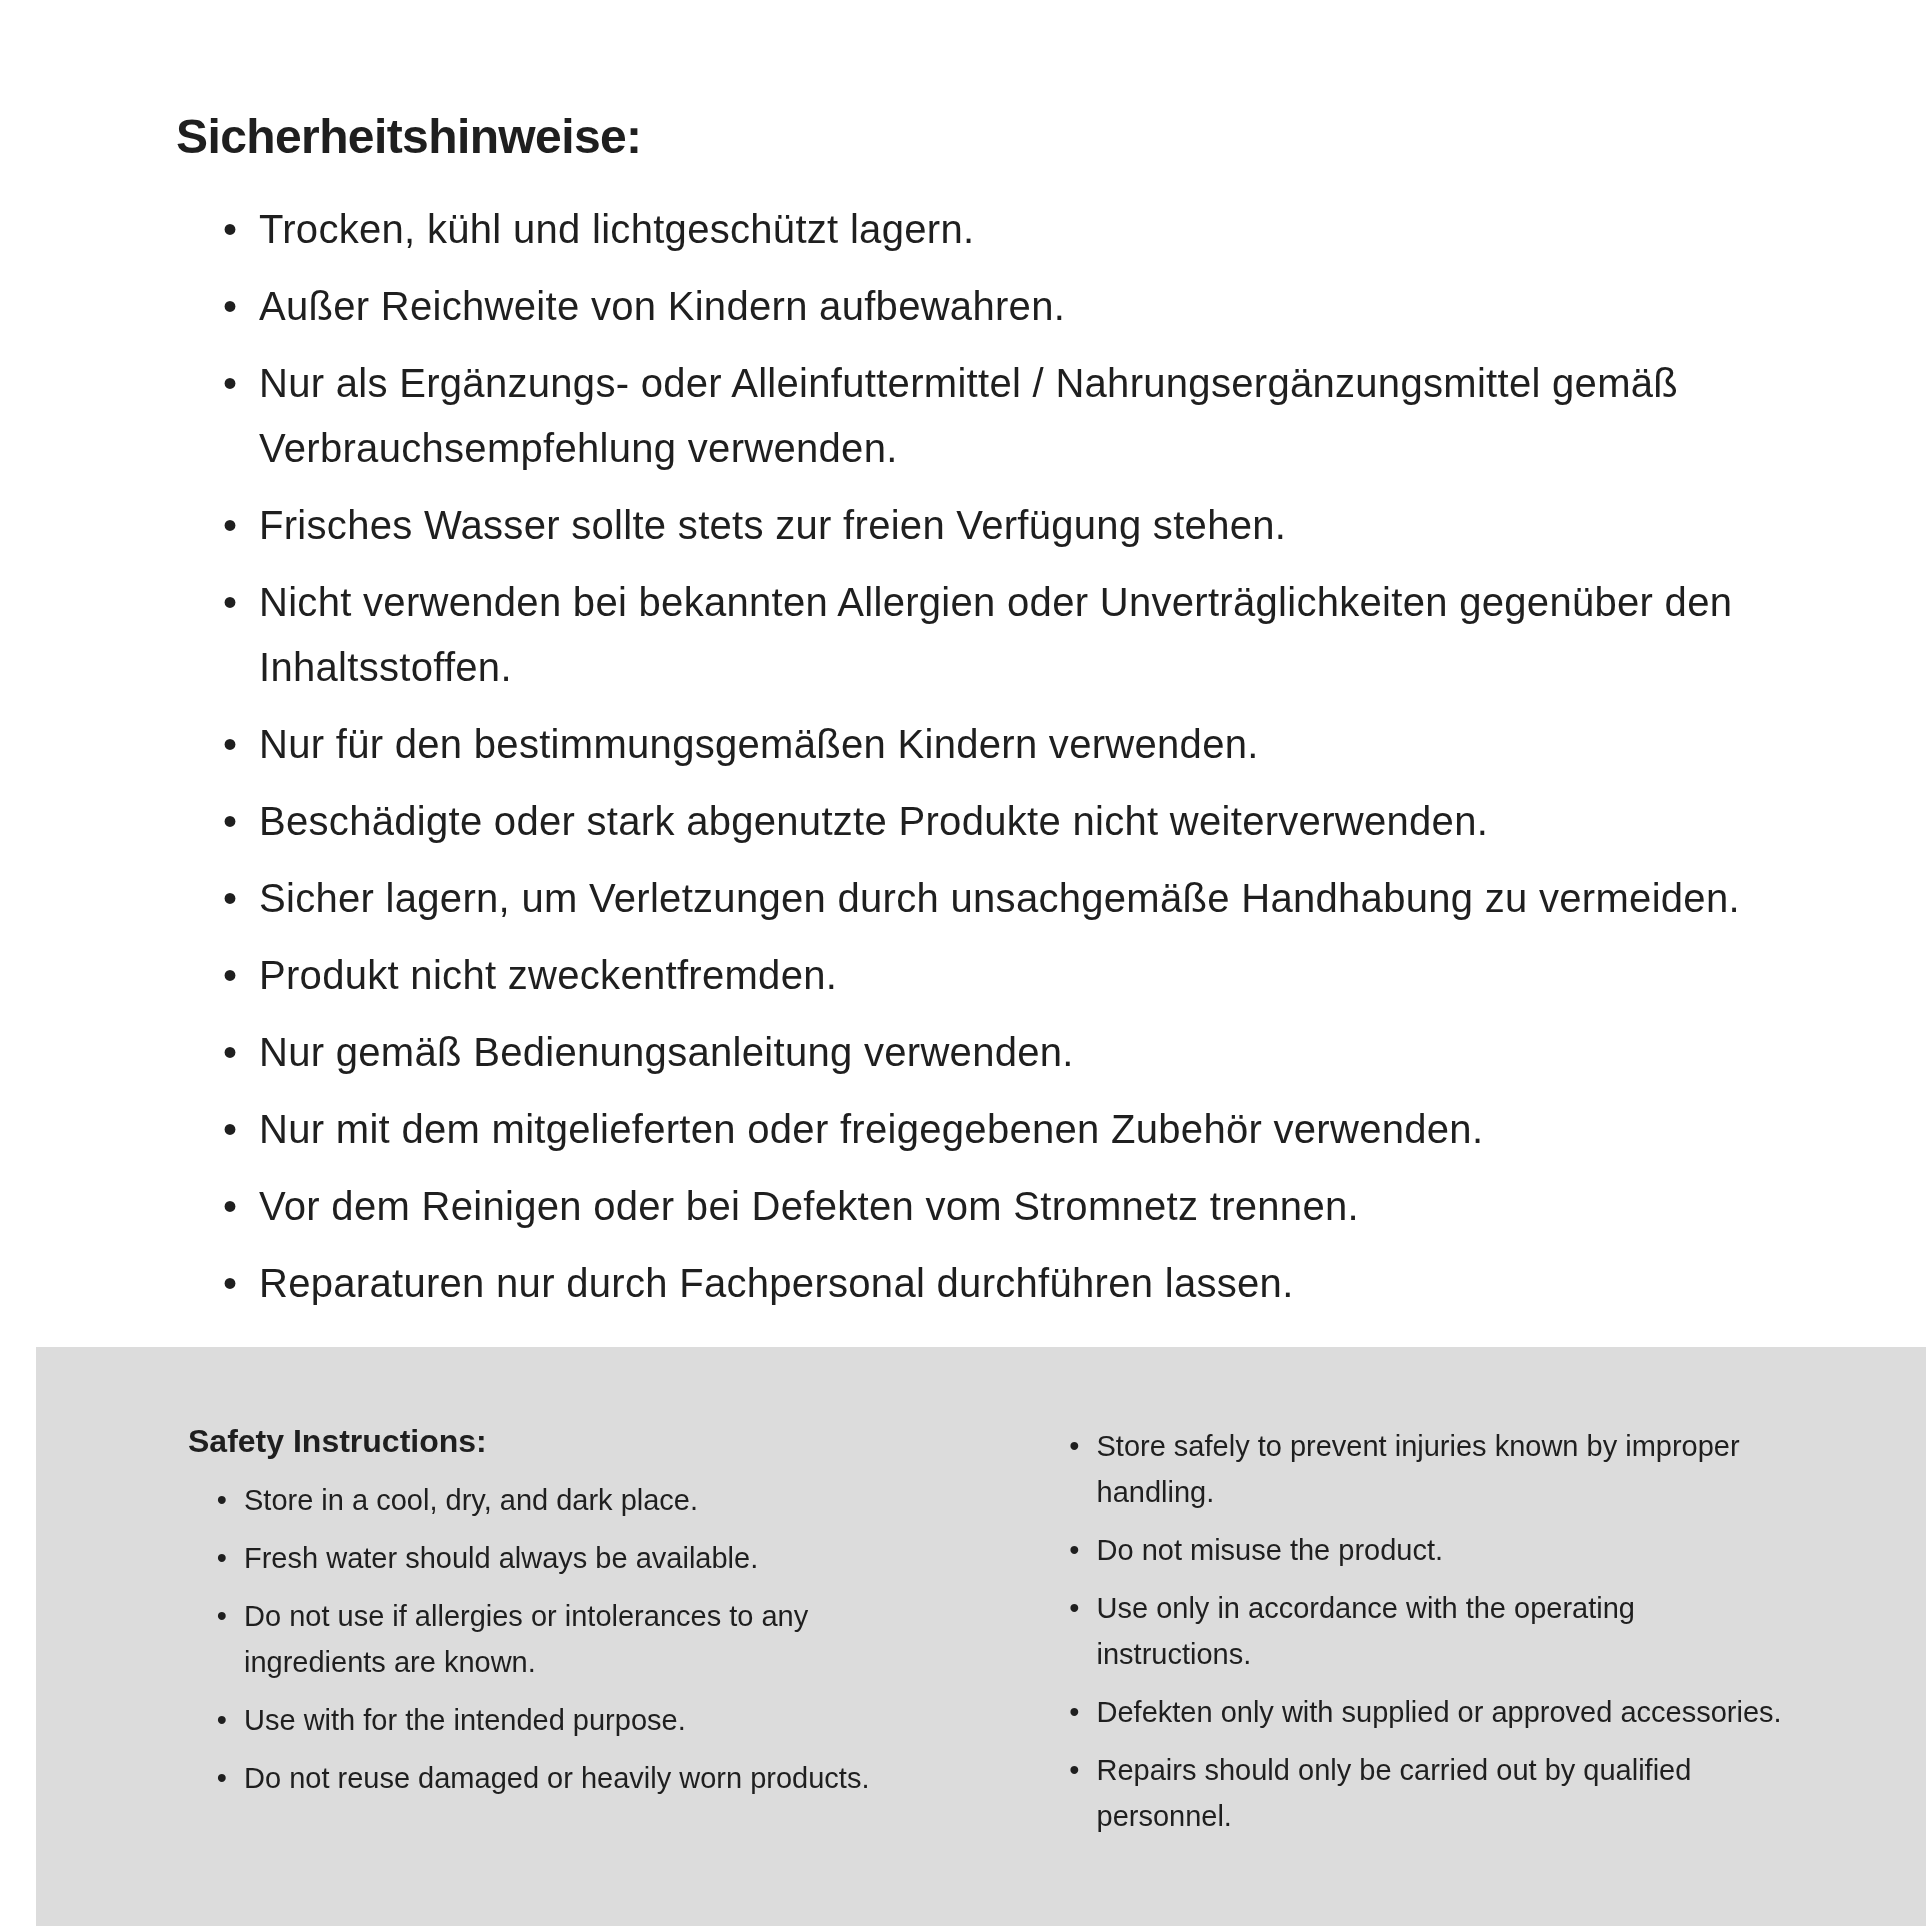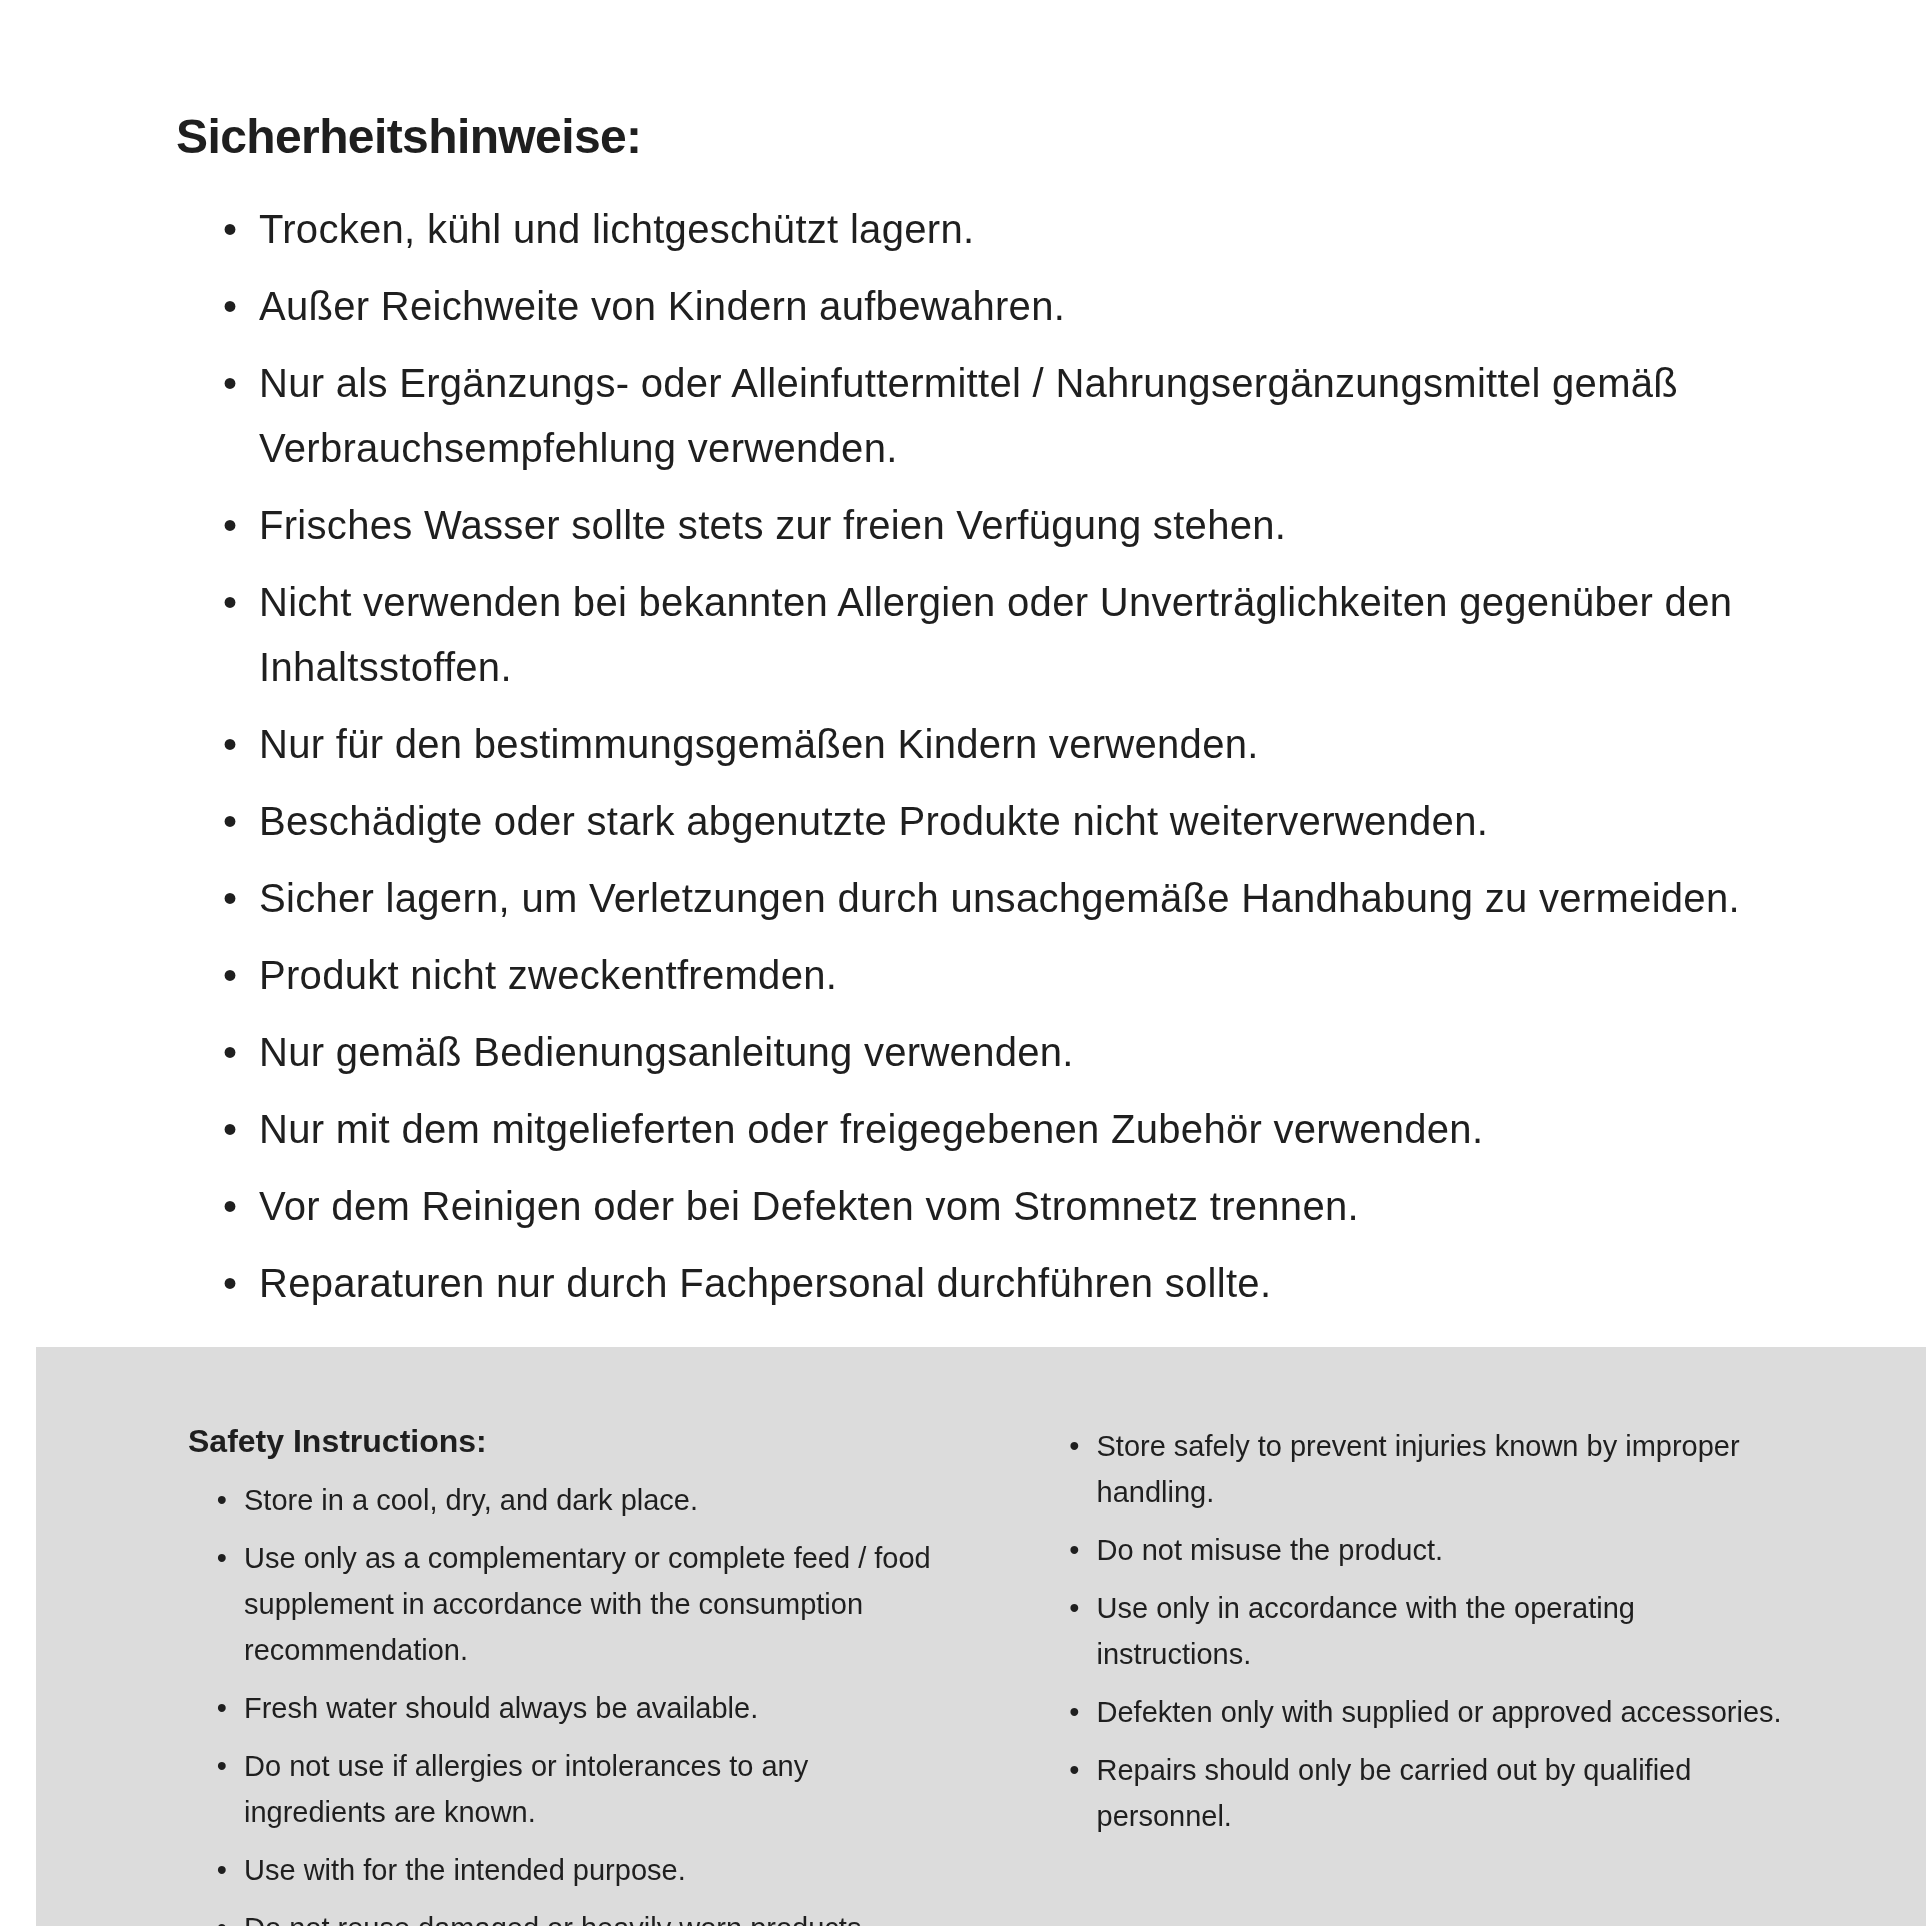--- a/index.html
+++ b/index.html
@@ -85,30 +85,29 @@
       <li>Nur als Ergänzungs- oder Alleinfuttermittel / Nahrungsergänzungsmittel gemäß Verbrauchsempfehlung verwenden.</li>
       <li>Frisches Wasser sollte stets zur freien Verfügung stehen.</li>
       <li>Nicht verwenden bei bekannten Allergien oder Unverträglichkeiten gegenüber den Inhaltsstoffen.</li>
       <li>Nur für den bestimmungsgemäßen Kindern verwenden.</li>
       <li>Beschädigte oder stark abgenutzte Produkte nicht weiterverwenden.</li>
       <li>Sicher lagern, um Verletzungen durch unsachgemäße Handhabung zu vermeiden.</li>
       <li>Produkt nicht zweckentfremden.</li>
       <li>Nur gemäß Bedienungsanleitung verwenden.</li>
       <li>Nur mit dem mitgelieferten oder freigegebenen Zubehör verwenden.</li>
       <li>Vor dem Reinigen oder bei Defekten vom Stromnetz trennen.</li>
-      <li>Reparaturen nur durch Fachpersonal durchführen sollte.</li>
+      <li>Reparaturen nur durch Fachpersonal durchführen lassen.</li>
     </ul>
 </section>
 
 <section class="english-section">
   <div class="english-col-left">
     <h2 class="doc-title-en">Safety Instructions:</h2>
     <ul class="english-list">
         <li>Store in a cool, dry, and dark place.</li>
-        <li>Use only as a complementary or complete feed / food supplement in accordance with the consumption recommendation.</li>
         <li>Fresh water should always be available.</li>
         <li>Do not use if allergies or intolerances to any ingredients are known.</li>
         <li>Use with for the intended purpose.</li>
         <li>Do not reuse damaged or heavily worn products.</li>
       </ul>
   </div>
   <div class="english-col-right">
     <ul class="english-list">
         <li>Store safely to prevent injuries known by improper handling.</li>
         <li>Do not misuse the product.</li>

